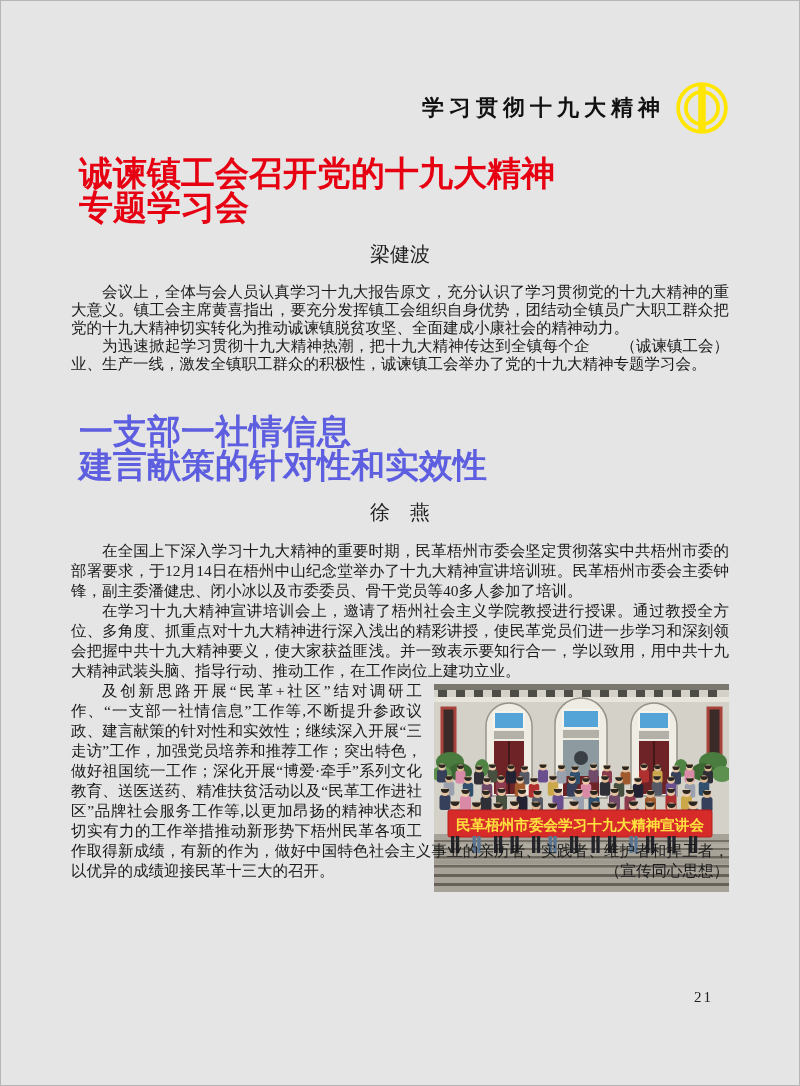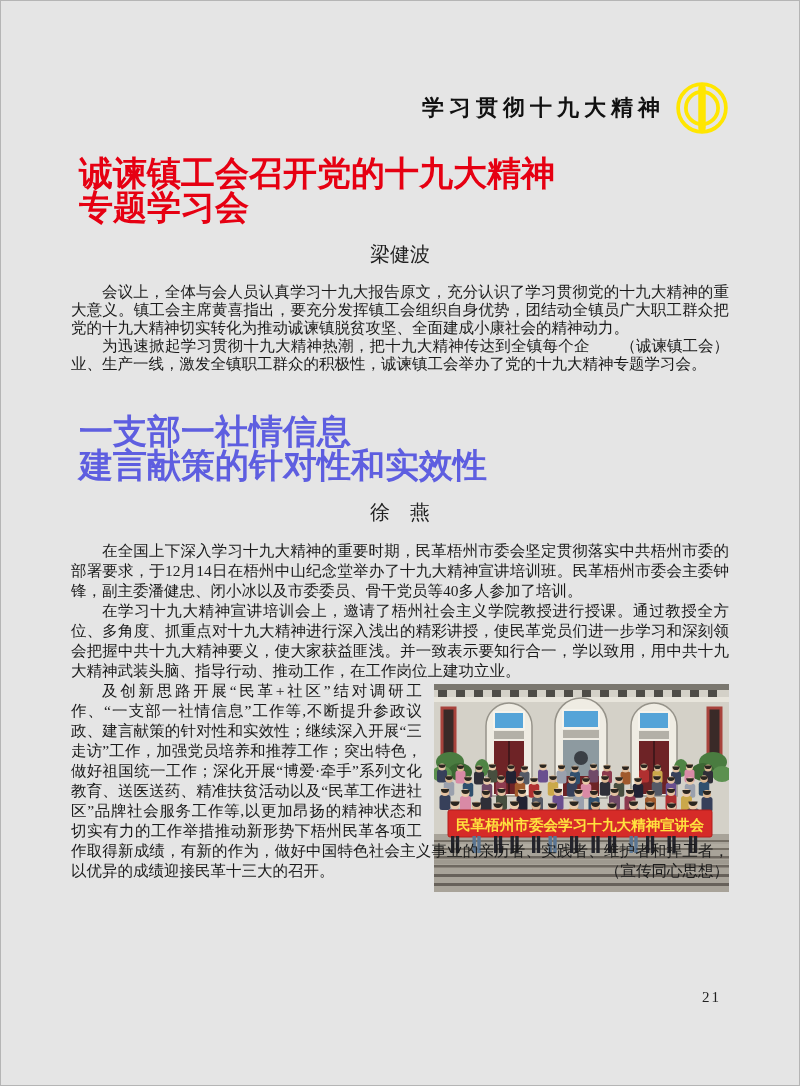--- a/index.html
+++ b/index.html
@@ -44,21 +44,21 @@
   .attribution { float:right; }
 
   
   .photo-wrap {
     float:right; width:295px; height:152px;
     margin:3px 0 4px 12px;
   }
   .photo-wrap svg { display:block; width:295px; height:208px; }
 
   .page-number {
-    position:absolute; top:988px; right:78px;
+    position:absolute; top:988px; right:86px;
     font-size:15px; letter-spacing:2px; color:#222;
   }
 
   .clearfix::after { content:""; display:block; clear:both; }
 </style>
 </head>
 <body>
 
 <div class="page">
 

